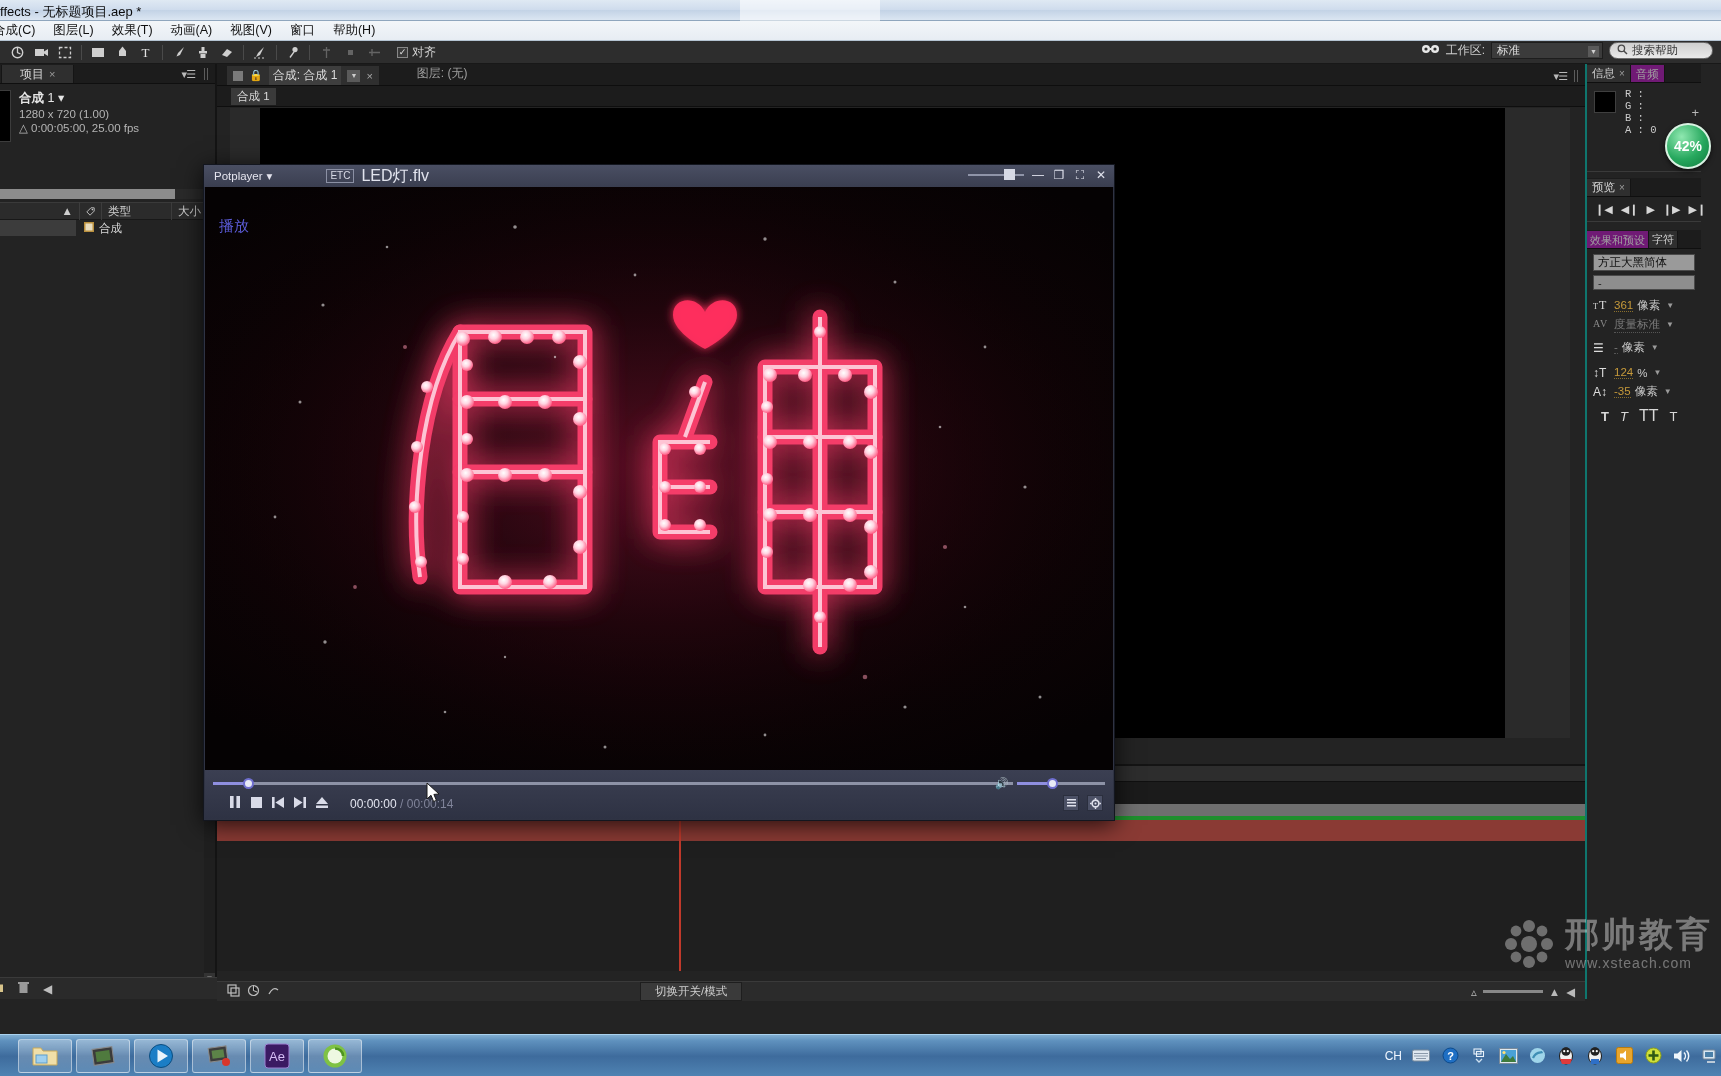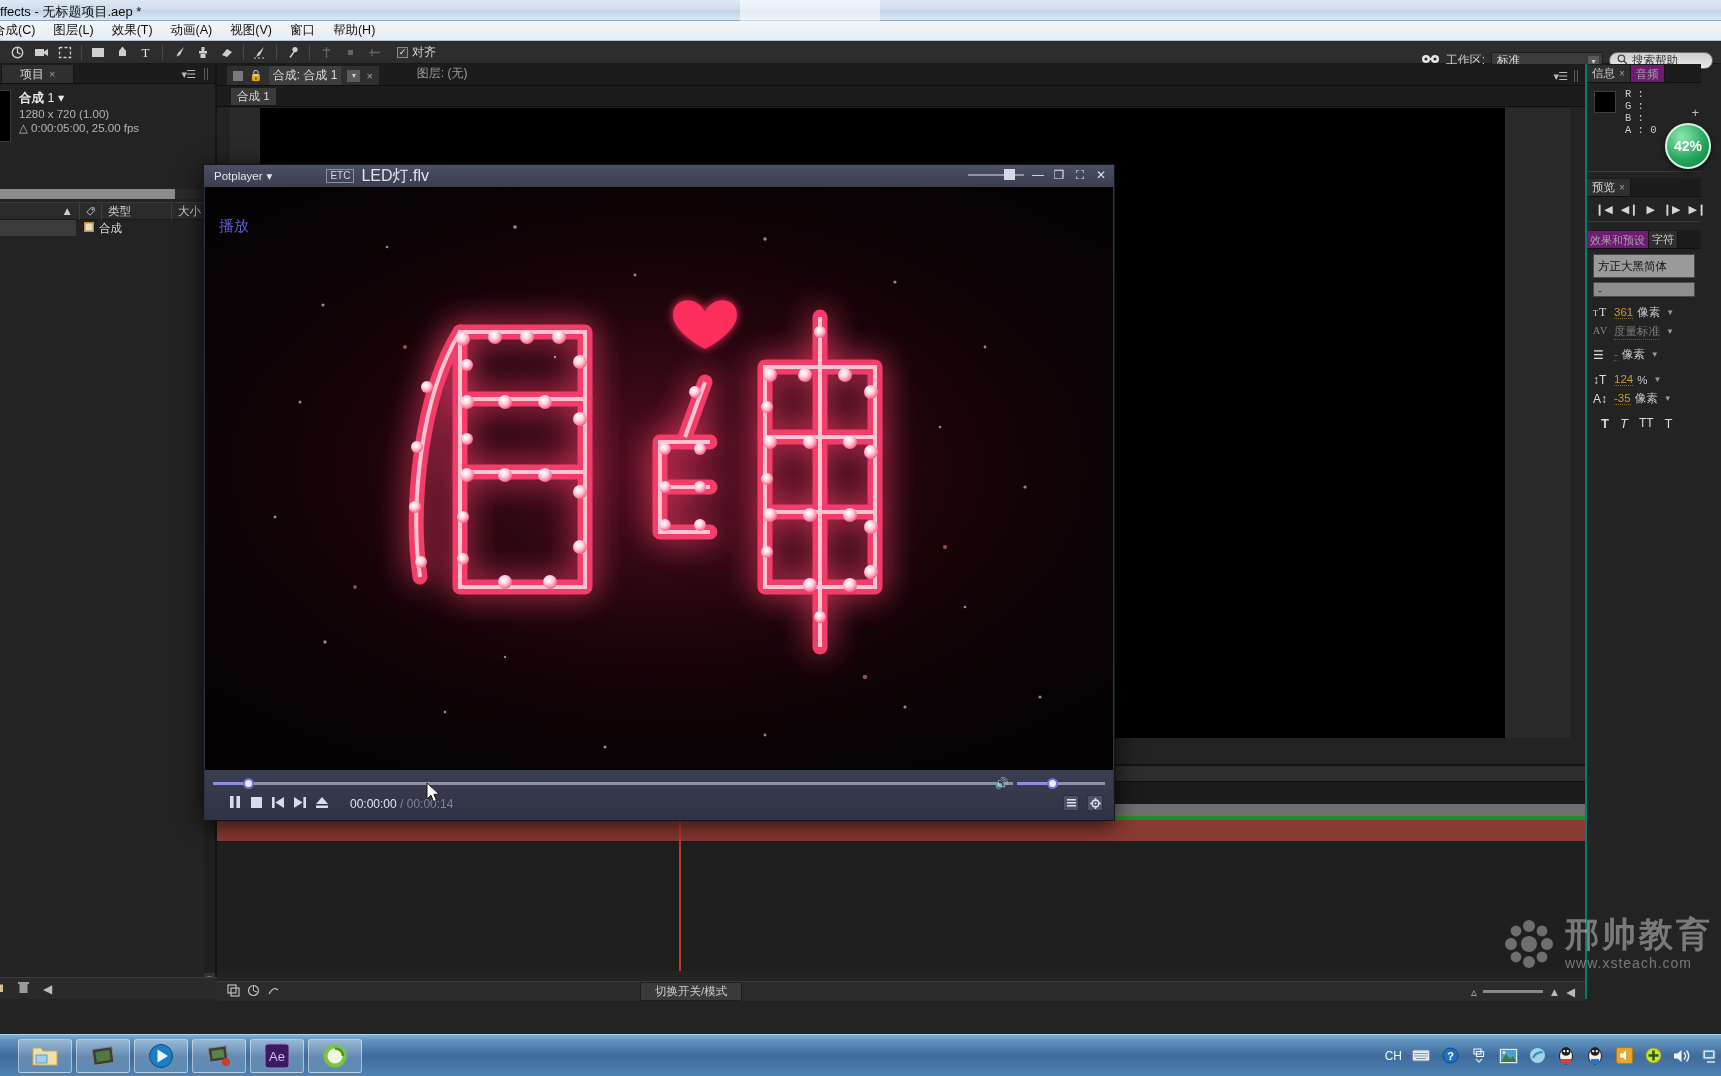--- a/index.html
+++ b/index.html
@@ -70,21 +70,21 @@
   .tool.dim { opacity: .34; }
   .align-box {
     display: flex; align-items: center; gap: 4px; margin-left: 10px;
     color: #d4d4d4; font-size: 12px;
   }
   .chk {
     width: 11px; height: 11px; border: 1px solid #888; background: #3a3a3a;
     display:flex; align-items:center; justify-content:center; font-size:9px; color:#e0e0e0;
   }
   .toolbar-right {
-    position: absolute; right: 8px; top: 10px; display:flex; align-items:center; gap:6px;
+    position: absolute; right: 8px; top: 0; display:flex; align-items:center; gap:6px;
   }
   .ws-label { color: #cfcfcf; font-size: 12px; }
   .ws-select {
     width: 112px; height: 17px; background: #3b3b3b; border: 1px solid #1d1d1d;
     color: #dcdcdc; font-size: 11.5px; display:flex; align-items:center;
     padding-left:5px; position: relative;
   }
   .ws-select .caret {
     position:absolute; right:3px; top:3px; width:11px; height:11px;
     background:#5a5a5a; color:#d0d0d0; font-size:7px; text-align:center; line-height:11px;
@@ -220,21 +220,21 @@
     display:flex; align-items:center; justify-content:center;
     box-shadow: 0 2px 5px rgba(0,0,0,.6);
   }
   .divider { height:1px; background:#3a3a3a; }
   .preview-section { margin-top: 6px; }
   .prev-controls {
     height: 24px; display:flex; align-items:center; gap:8px; padding-left:8px; color:#d6d6d6; font-size:11px;
   }
   .char-section { margin-top: 8px; }
   .font-field {
-    margin: 5px 6px 0 6px; height: 24px; background: #9a9a9a; border:1px solid #4a4a4a;
+    margin: 5px 6px 0 6px; height: 17px; background: #9a9a9a; border:1px solid #4a4a4a;
     color:#111; font-size:11.5px; display:flex; align-items:center; padding-left:4px;
   }
   .font-field2 {
     margin: 4px 6px 0 6px; height: 15px; background: #8e8e8e; border:1px solid #4a4a4a;
     color:#222; font-size:11px; display:flex; align-items:center; padding-left:4px;
   }
   .prop-row {
     display:flex; align-items:center; gap:4px; height: 19px; padding-left:6px; color:#c9c9c9; font-size:11.5px;
   }
   .prop-icon { width:17px; color:#dcdcdc; font-size:12px; }
@@ -748,21 +748,21 @@
           <div class="prop-row">
             <span class="prop-icon">A↕</span>
             <span class="prop-val">-35</span>
             <span class="prop-unit">像素</span>
             <span class="prop-caret">▼</span>
           </div>
 
           <div class="style-row">
             <span style="font-weight:bold;">T</span>
             <span style="font-style:italic;">T</span>
-            <span style="font-size:12px;">TT</span>
+            <span style="font-size:16px;">TT</span>
             <span>T</span>
           </div>
         </div>
       </div>
 
     </div>
 
     <div class="watermark">
       <div class="wm-logo">
         <svg width="56" height="56" viewBox="0 0 56 56">

